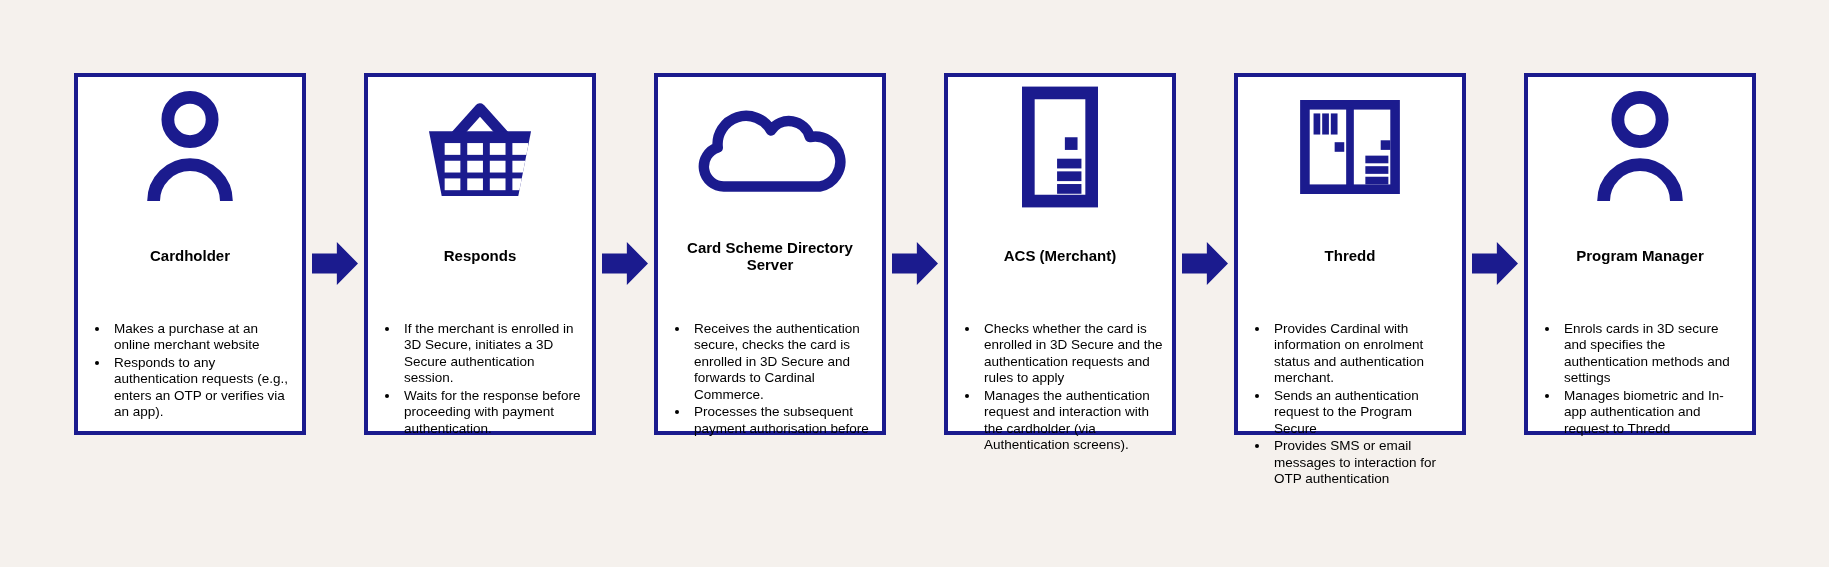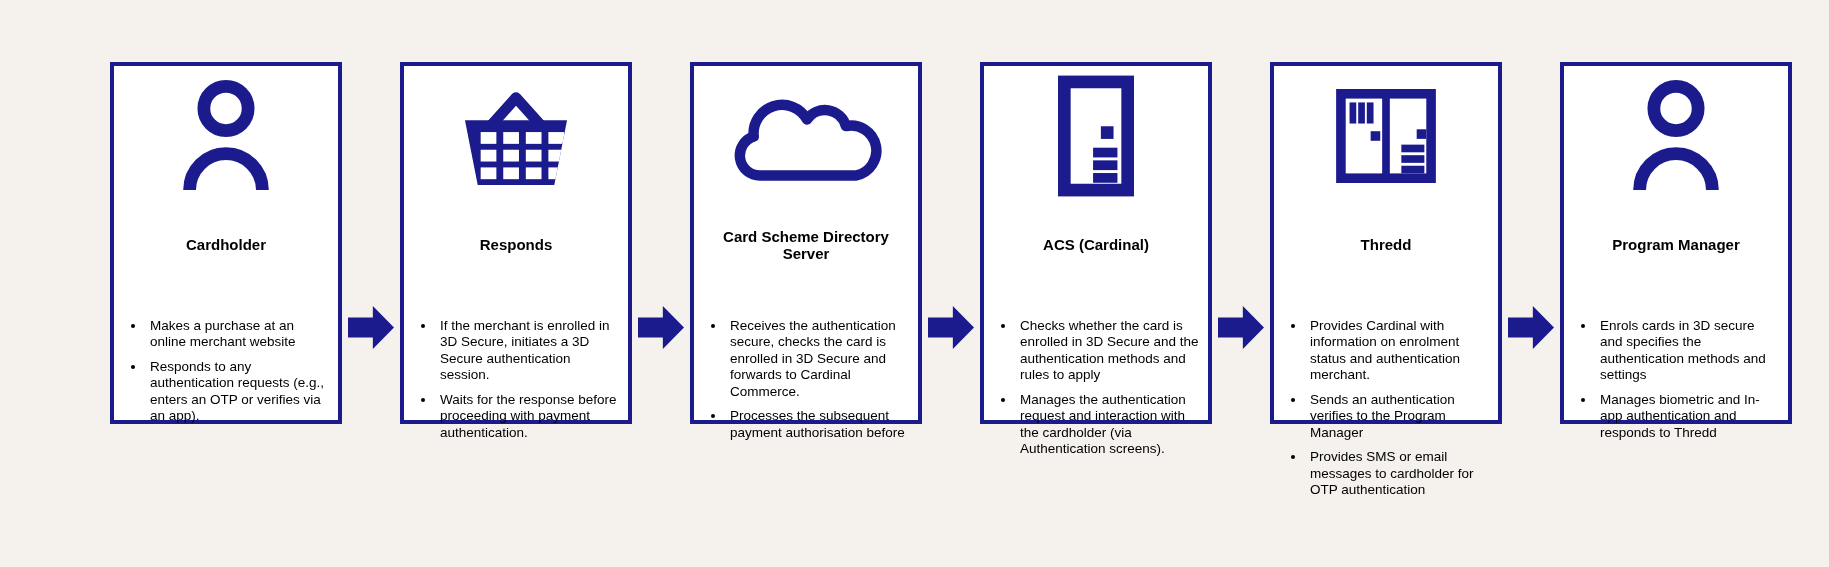--- a/index.html
+++ b/index.html
@@ -9,22 +9,22 @@
     height: 567px;
     background: #f5f1ed;
     font-family: "Liberation Sans", sans-serif;
     overflow: hidden;
   }
   .canvas {
     position: relative;
     width: 1829px;
     height: 413px;
     display: flex;
-    align-items: center;
-    padding: 73px 0 0 110px;
+    align-items: flex-start;
+    padding: 73px 0 0 74px;
     box-sizing: border-box;
   }
   .agent-box {
     width: 232px;
     height: 362px;
     background: #ffffff;
     border: 4px solid #1b1b8e;
     box-sizing: border-box;
     flex-shrink: 0;
     display: flex;
@@ -54,21 +54,20 @@
     margin: 26px 0 0 0;
     padding: 0 8px 0 32px;
     list-style: disc outside;
     font-size: 13.5px;
     line-height: 1.22;
     color: #000000;
   }
   ul.bullets li {
     margin-bottom: 1px;
     padding-left: 4px;
-    margin-top: 8px;
   }
   .arrow-slot {
     width: 58px;
     flex-shrink: 0;
     display: flex;
     justify-content: center;
     margin-top: 169px;
   }
   .arrow {
     width: 46px;
@@ -156,23 +155,23 @@
   <section class="agent-box">
     <div class="icon-area">
       <svg viewBox="0 0 78 124" width="76" height="122" aria-hidden="true">
         <rect x="6.5" y="6.5" width="65" height="111" fill="#ffffff" stroke="#1b1b8e" stroke-width="13"></rect>
         <rect x="44" y="52" width="13" height="13" fill="#1b1b8e"></rect>
         <rect x="36" y="74" width="25" height="10" fill="#1b1b8e"></rect>
         <rect x="36" y="87" width="25" height="10" fill="#1b1b8e"></rect>
         <rect x="36" y="100" width="25" height="10" fill="#1b1b8e"></rect>
       </svg>
     </div>
-    <h3 class="title-area">ACS (Cardinal)</h3>
-    <ul class="bullets">
-      <li>Checks whether the card is enrolled in 3D Secure and the authentication methods and rules to apply</li>
+    <h3 class="title-area">ACS (Merchant)</h3>
+    <ul class="bullets">
+      <li>Checks whether the card is enrolled in 3D Secure and the authentication requests and rules to apply</li>
       <li>Manages the authentication request and interaction with the cardholder (via Authentication screens).</li>
     </ul>
   </section>
 
   <div class="arrow-slot">
     <div class="arrow"></div>
   </div>
 
   <section class="agent-box">
     <div class="icon-area">
@@ -185,36 +184,36 @@
         <rect x="36" y="44" width="10" height="10" fill="#1b1b8e"></rect>
         <rect x="84" y="42" width="10" height="10" fill="#1b1b8e"></rect>
         <rect x="68" y="58" width="24" height="8" fill="#1b1b8e"></rect>
         <rect x="68" y="69" width="24" height="8" fill="#1b1b8e"></rect>
         <rect x="68" y="80" width="24" height="8" fill="#1b1b8e"></rect>
       </svg>
     </div>
     <h3 class="title-area">Thredd</h3>
     <ul class="bullets">
       <li>Provides Cardinal with information on enrolment status and authentication merchant.</li>
-      <li>Sends an authentication verifies to the Program Manager</li>
-      <li>Provides SMS or email messages to cardholder for OTP authentication</li>
+      <li>Sends an authentication request to the Program Secure</li>
+      <li>Provides SMS or email messages to interaction for OTP authentication</li>
     </ul>
   </section>
 
   <div class="arrow-slot">
     <div class="arrow"></div>
   </div>
 
   <section class="agent-box">
     <div class="icon-area">
       <svg viewBox="0 0 100 124" width="104" height="122" aria-hidden="true">
         <circle cx="50" cy="34" r="22.5" fill="none" stroke="#1b1b8e" stroke-width="13"></circle>
         <path d="M13 117 A 37 37 0 0 1 87 117" fill="none" stroke="#1b1b8e" stroke-width="13"></path>
       </svg>
     </div>
     <h3 class="title-area">Program Manager</h3>
     <ul class="bullets">
       <li>Enrols cards in 3D secure and specifies the authentication methods and settings</li>
-      <li>Manages biometric and In-app authentication and responds to Thredd</li>
+      <li>Manages biometric and In-app authentication and request to Thredd</li>
     </ul>
   </section>
 
 </div>
 
 </body></html>

